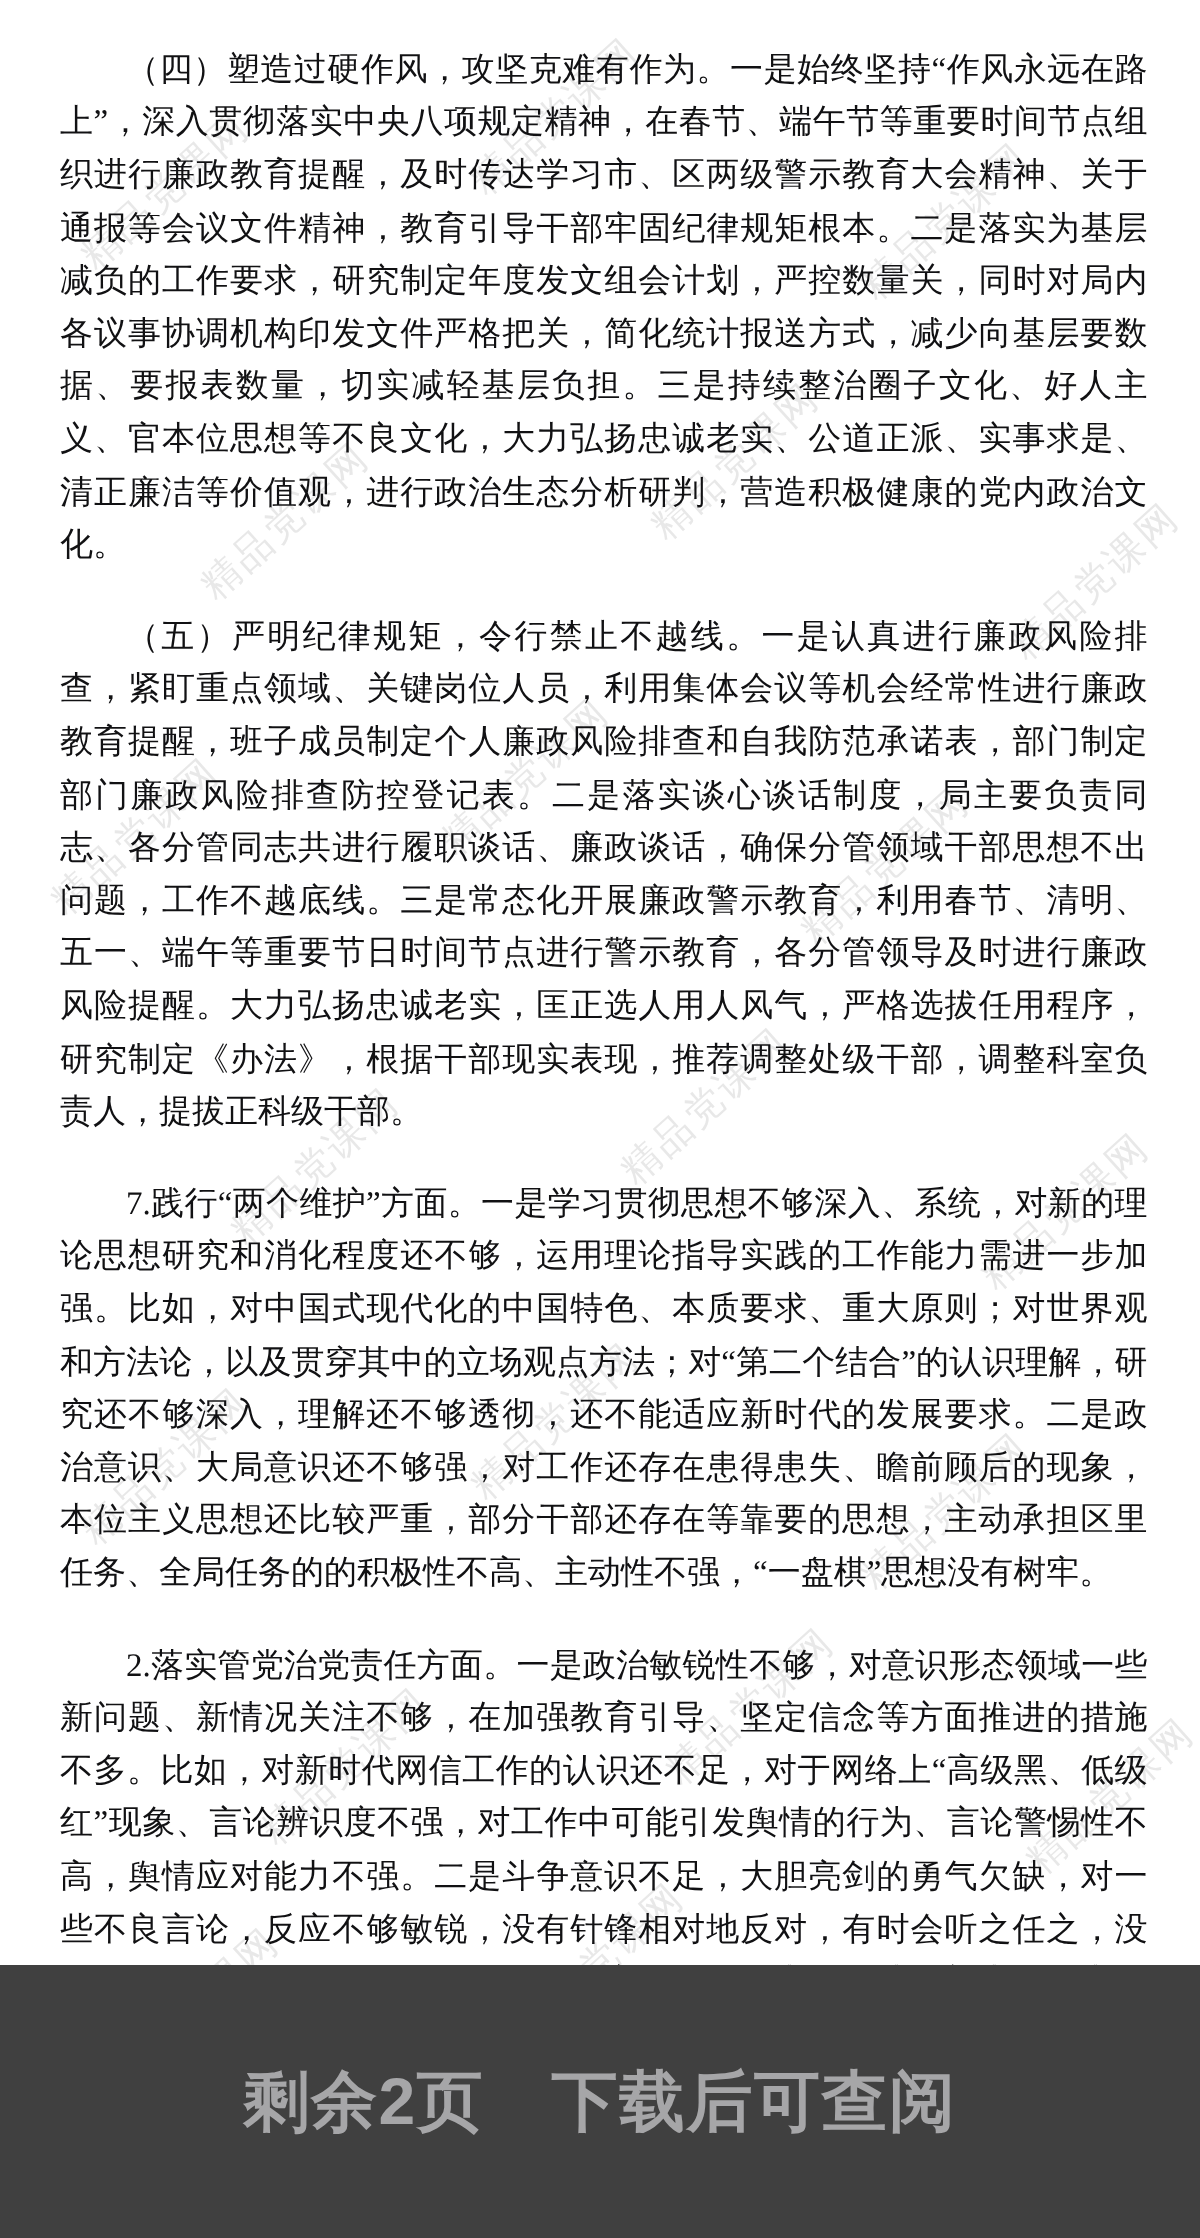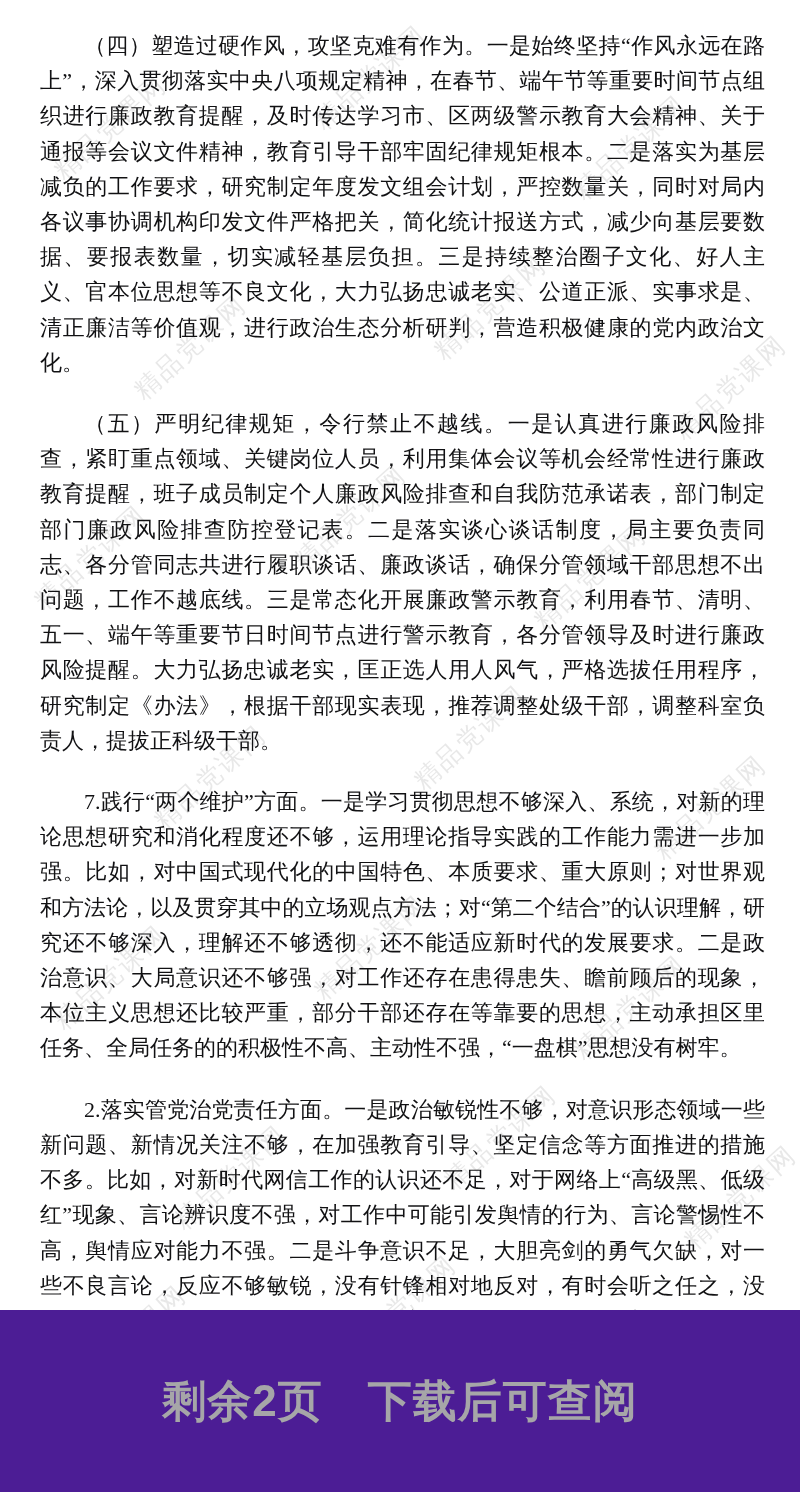--- a/index.html
+++ b/index.html
@@ -81,21 +81,21 @@
   
   .gap-sm { margin-bottom: 26px !important; }
 
   
   .footer-banner {
     position: absolute;
     left: 0;
     right: 0;
     bottom: 0;
     height: 182px;
-    background: #4c1d95;
+    background: #404040;
     display: flex;
     align-items: center;
     justify-content: center;
     z-index: 3;
   }
   .footer-banner-text {
     font-family: "Liberation Sans", "DejaVu Sans", sans-serif;
     font-size: 44px;
     font-weight: bold;
     color: #a6a6a8;

